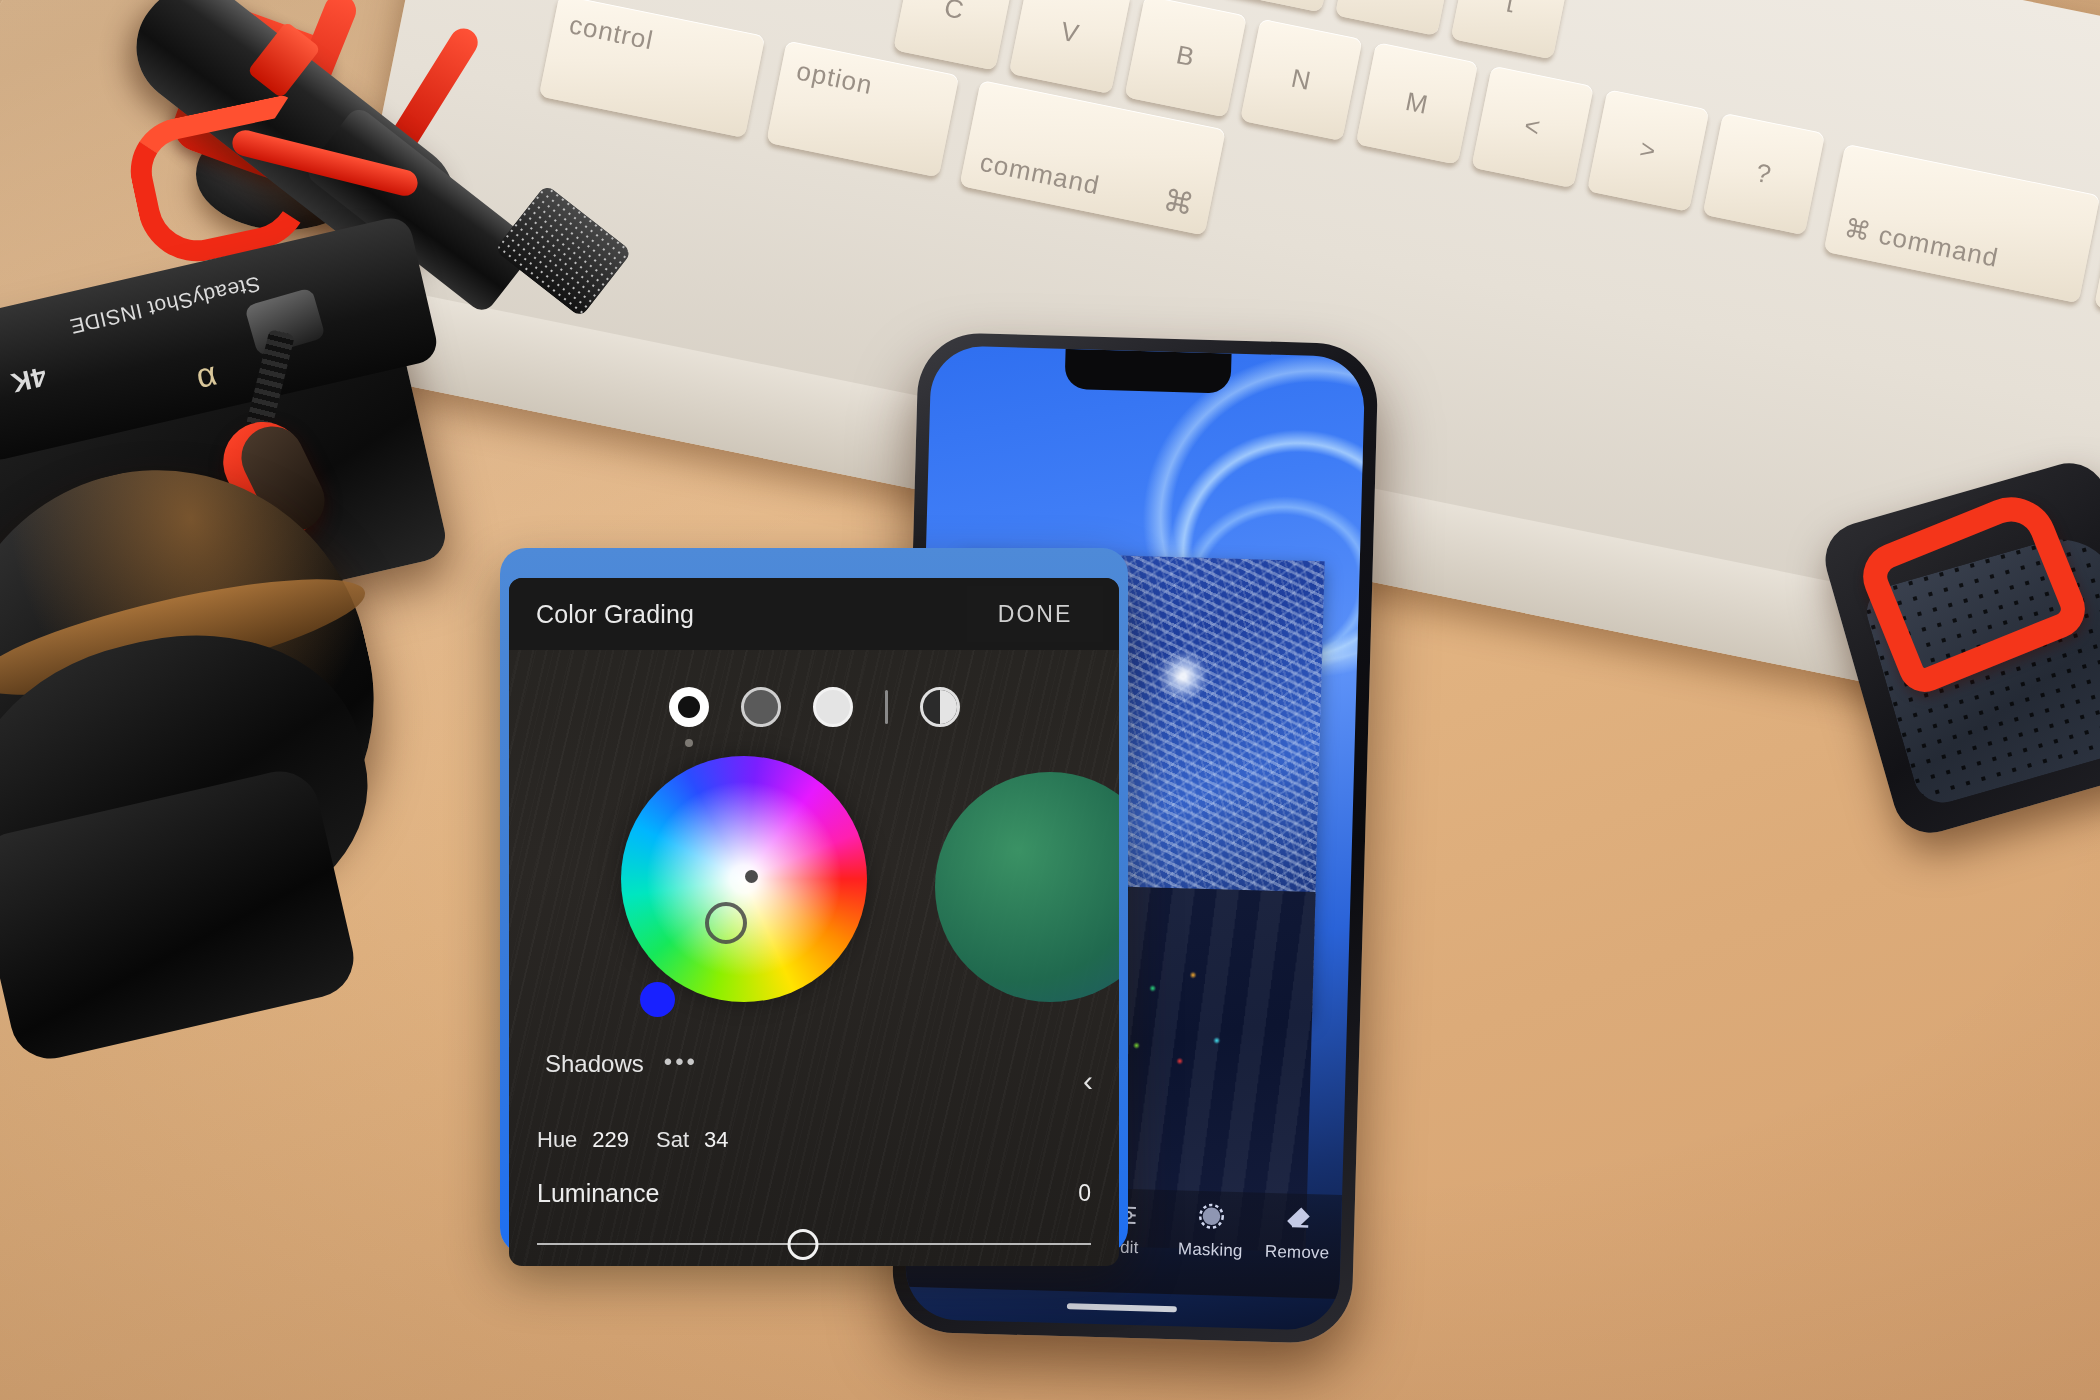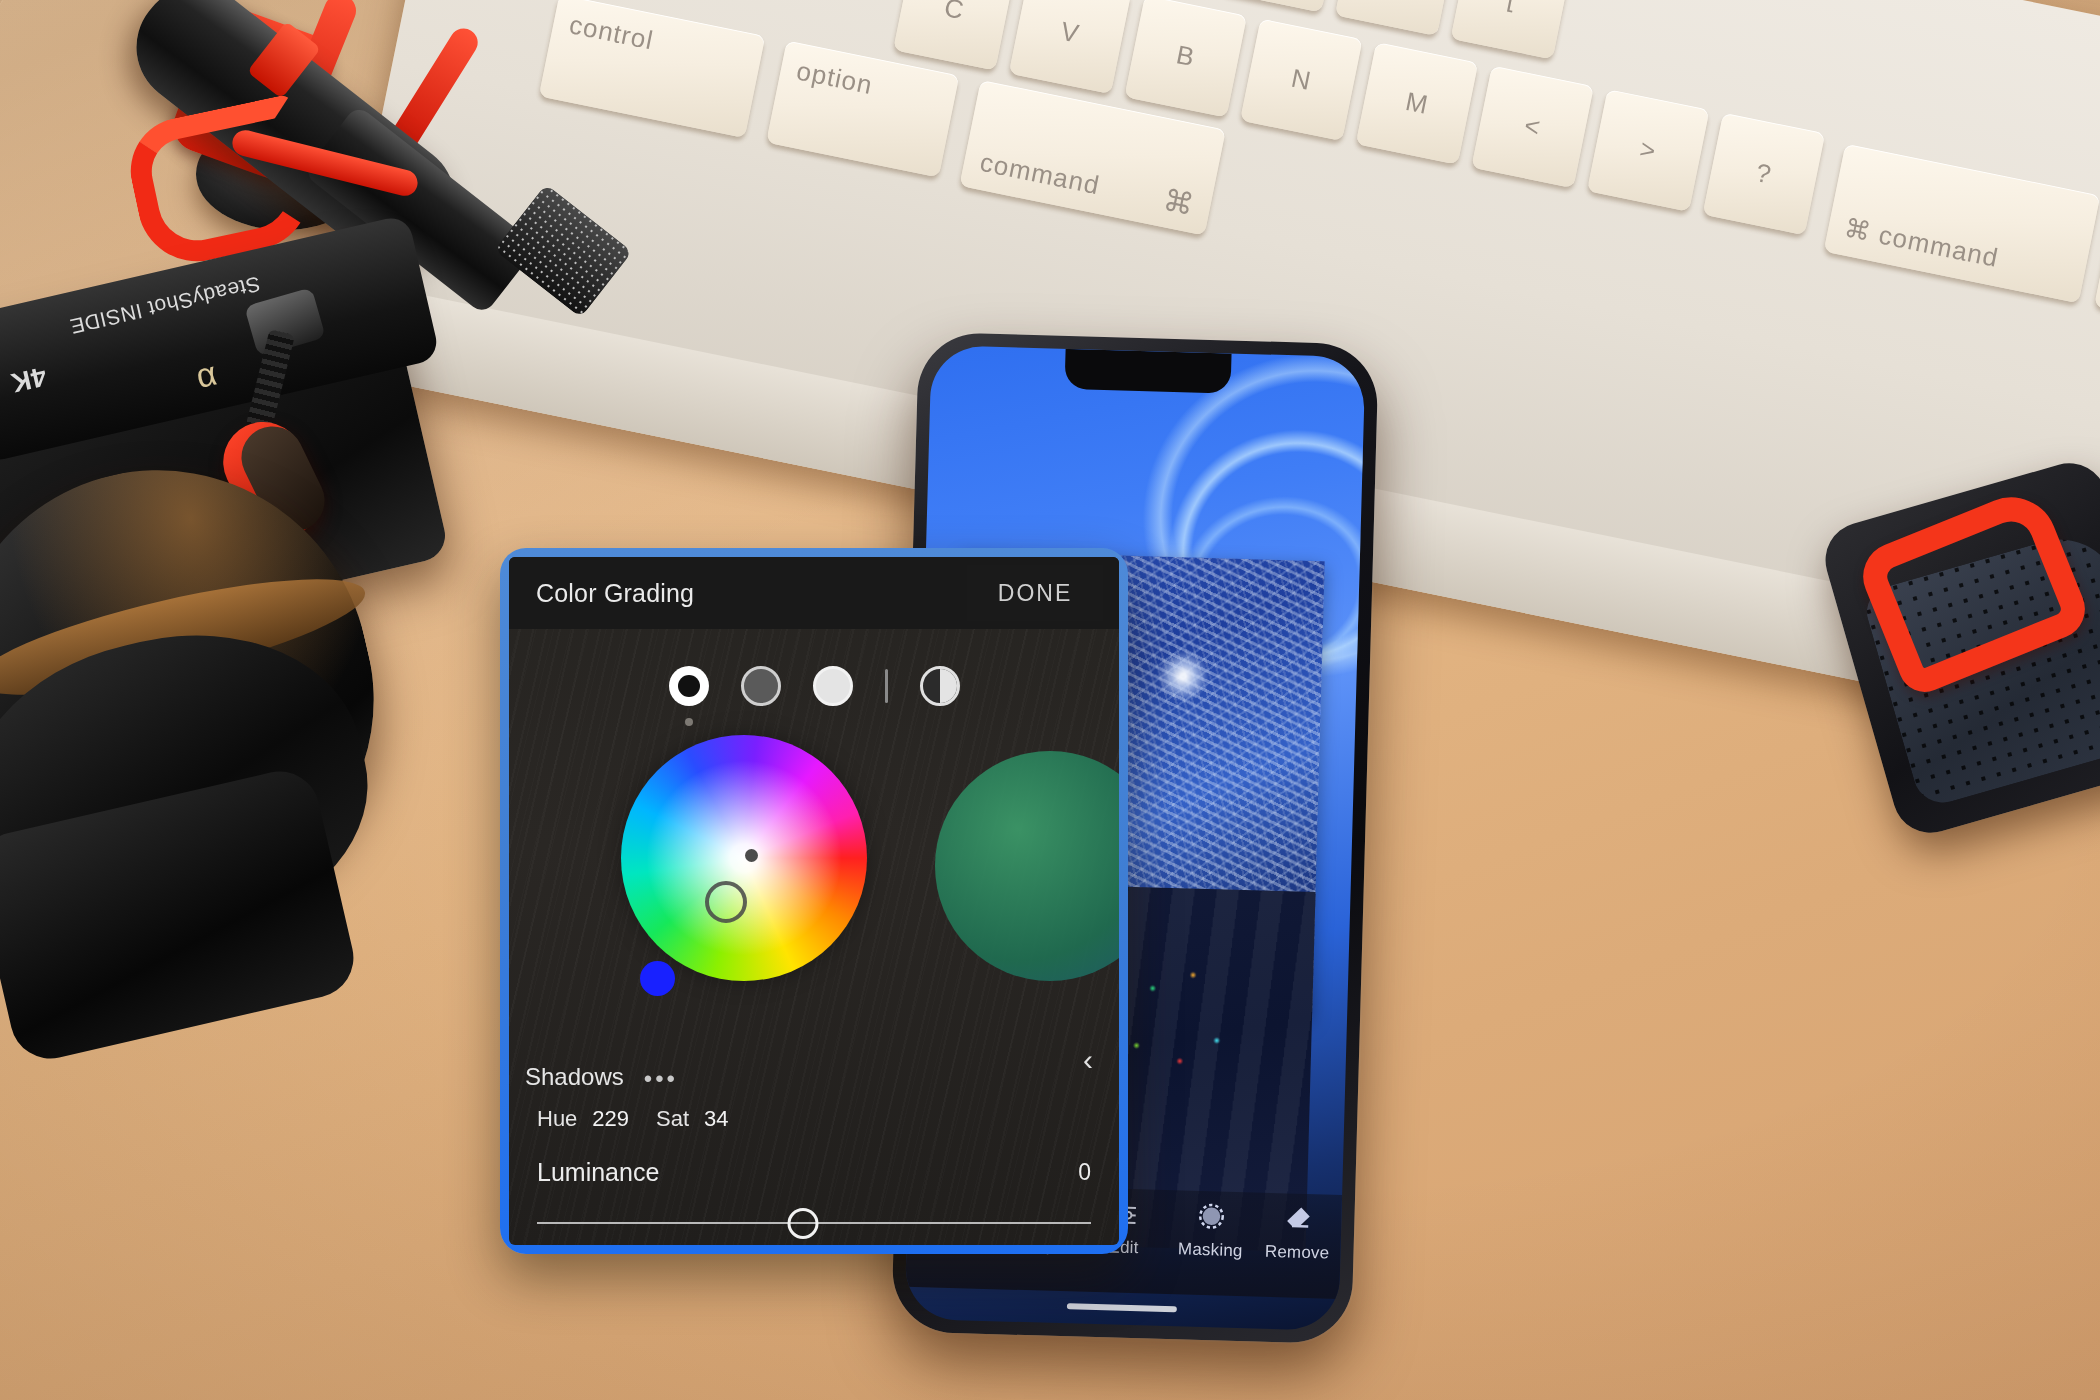--- a/index.html
+++ b/index.html
@@ -156,22 +156,22 @@
   .lr-toolbar{position:absolute;left:0;right:0;bottom:32px;height:96px;display:flex;align-items:flex-start;
     justify-content:space-around;padding-top:8px;background:linear-gradient(180deg,rgba(14,17,32,.55),rgba(14,17,32,.92));}
   .lr-item{display:flex;flex-direction:column;align-items:center;gap:7px;width:86px;}
   .lr-ic{width:34px;height:34px;display:flex;align-items:center;justify-content:center;}
   .lr-lb{font-size:17px;color:#cfd3e2;letter-spacing:.2px;}
 
   
   .cgp{position:absolute;left:500px;top:548px;width:610px;height:688px;border-radius:26px;
     padding:9px;background:linear-gradient(180deg,#4e8ad8 0%,#3f7ed4 46%,#1e6ff2 100%);
     box-shadow:0 24px 52px rgba(30,20,0,.45);}
-  .cgp-in{position:relative;width:100%;height:100%;border-radius:6px;overflow:hidden;
-    background:linear-gradient(180deg,#262421 0%,#2a2724 42%,#201e1c 100%);}
+  .cgp-in{position:relative;width:100%;height:100%;border-radius:13px;overflow:hidden;
+    background:linear-gradient(180deg,#262421 0%,#2a2724 42%,#201e1c 100%);margin-top:21px;}
   .cgp-tint{position:absolute;inset:0;
     background:
       repeating-linear-gradient(103deg, rgba(255,255,255,.022) 0 2px, rgba(0,0,0,0) 2px 13px),
       repeating-linear-gradient(-76deg, rgba(255,255,255,.016) 0 1px, rgba(0,0,0,0) 1px 17px);
     pointer-events:none;}
   .cgp-head{position:relative;height:72px;background:#191919;display:flex;align-items:center;}
   .cgp-title{margin-left:27px;color:#eaeaea;font-size:25px;letter-spacing:.2px;}
   .done-btn{position:absolute;right:16px;top:8px;width:136px;height:56px;background:#1a1a1a;
     display:flex;align-items:center;justify-content:center;color:#cfcfcf;font-size:23px;letter-spacing:2px;}
   .tabs{position:relative;height:86px;display:flex;align-items:center;justify-content:center;gap:32px;padding-top:14px;}
@@ -195,21 +195,21 @@
         #16e85a 140deg, #00e6c0 172deg, #00b6ff 206deg, #2a4cff 242deg,
         #7a1fff 276deg, #e619ff 308deg, #ff1fb0 338deg, #ff2020 360deg);
     box-shadow:0 0 22px rgba(0,0,0,.35);}
   .wheel-sel{position:absolute;left:196px;top:152px;width:42px;height:42px;border-radius:50%;
     border:4px solid rgba(70,70,70,.85);box-sizing:border-box;}
   .wheel-ctr{position:absolute;left:236px;top:120px;width:13px;height:13px;border-radius:50%;background:#4c4c4c;}
   .swatch{position:absolute;left:131px;top:232px;width:35px;height:35px;border-radius:50%;background:#1821ff;}
   .wheel2{position:absolute;left:426px;top:22px;width:230px;height:230px;border-radius:50%;
     background:radial-gradient(circle at 36% 34%, #3c9b6a, #1f6f52 62%, #1d5a6e 100%);opacity:.92;}
 
-  .sec-row{position:relative;height:62px;display:flex;align-items:flex-end;padding:0 16px;}
+  .sec-row{position:relative;height:62px;display:flex;align-items:flex-start;padding:0 36px;}
   .sec-name{color:#e6e6e6;font-size:24px;}
   .sec-dots{margin-left:20px;color:#c8c8c8;font-size:24px;letter-spacing:3px;line-height:1;}
   .sec-chev{position:absolute;right:26px;top:50%;transform:translateY(-50%);color:#e2e2e2;font-size:30px;font-weight:300;}
   .hs-row{display:flex;align-items:center;gap:15px;padding:0 28px;height:56px;}
   .hs-lb{color:#e4e4e4;font-size:22px;}
   .hs-vl{color:#f2f2f2;font-size:22px;}
   .lum-row{display:flex;align-items:center;justify-content:space-between;padding:0 28px;height:50px;}
   .lum-lb{color:#ececec;font-size:25px;}
   .lum-vl{color:#ececec;font-size:23px;}
   .slider{position:relative;margin:6px 28px 0;height:40px;}

